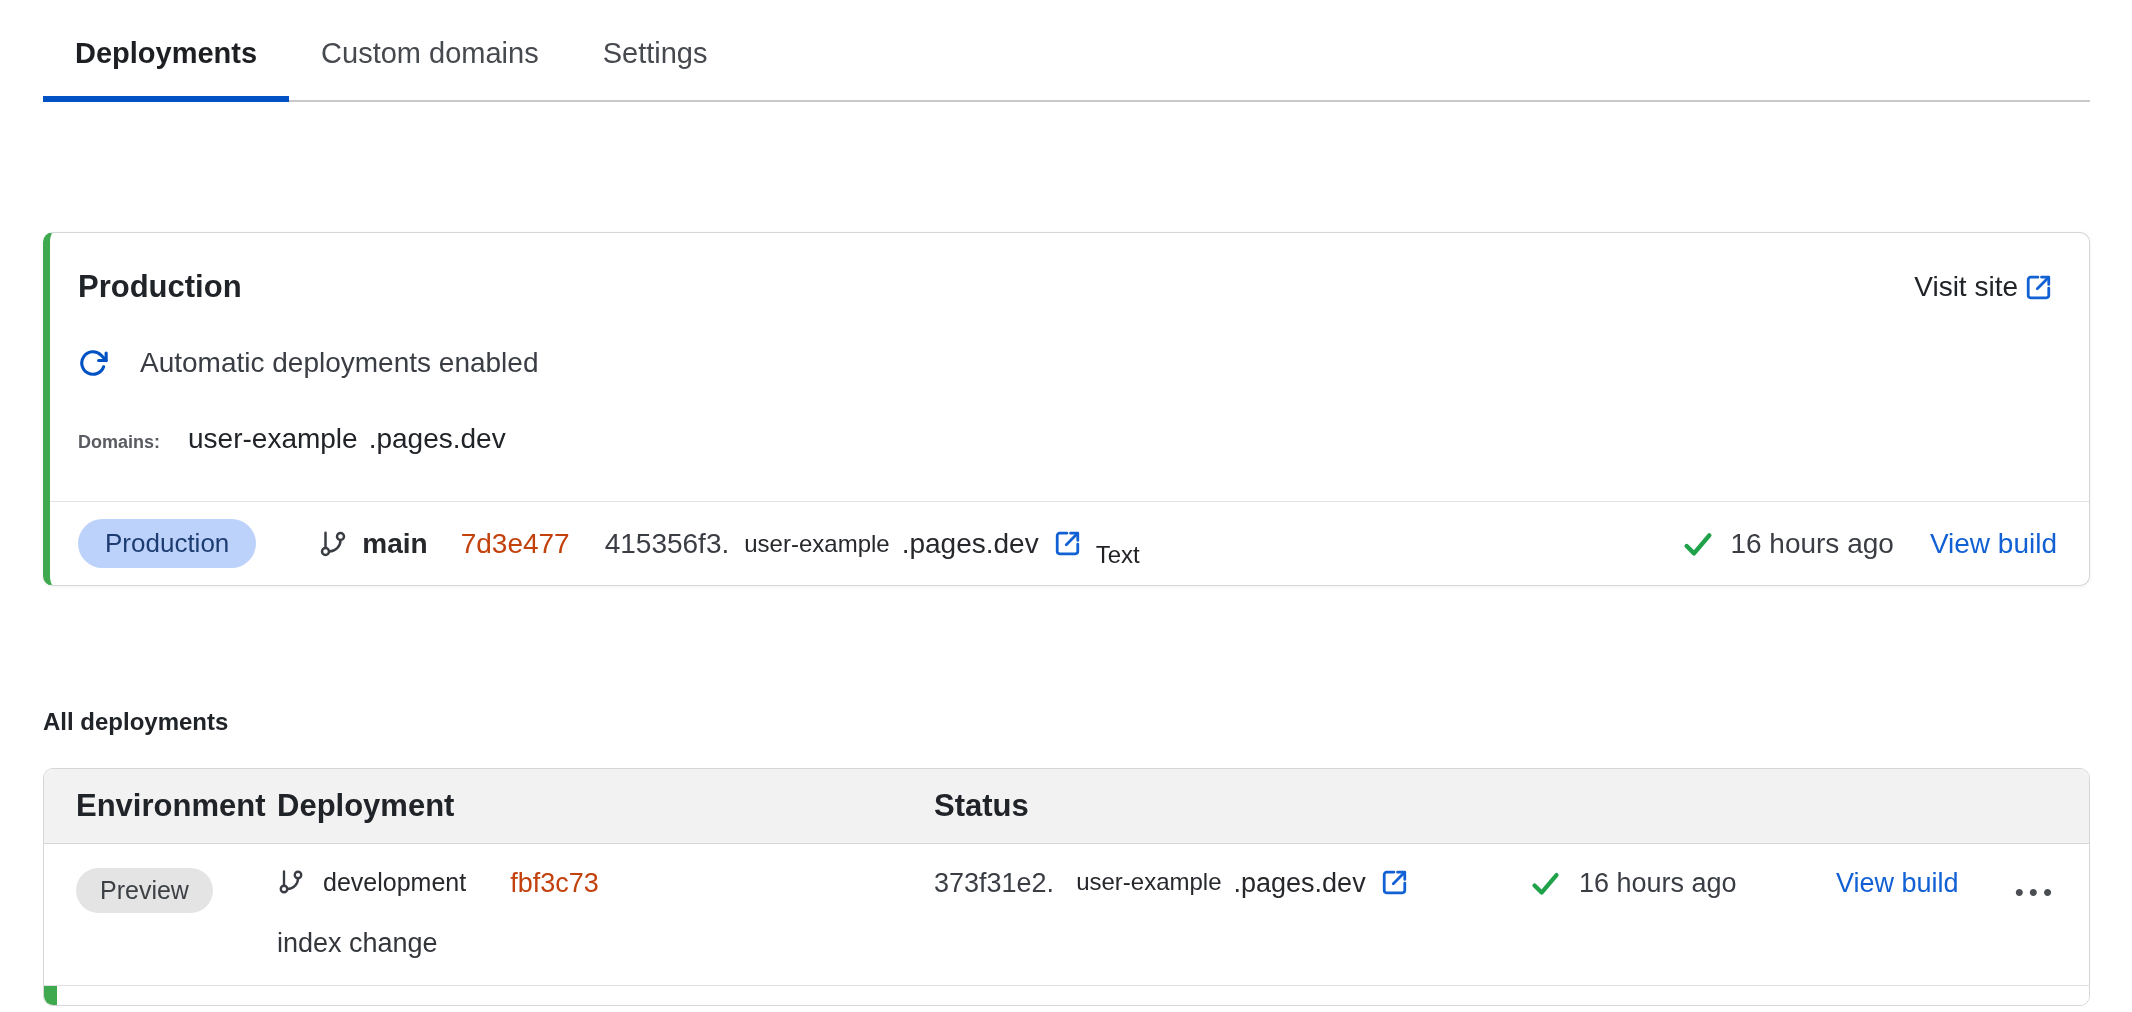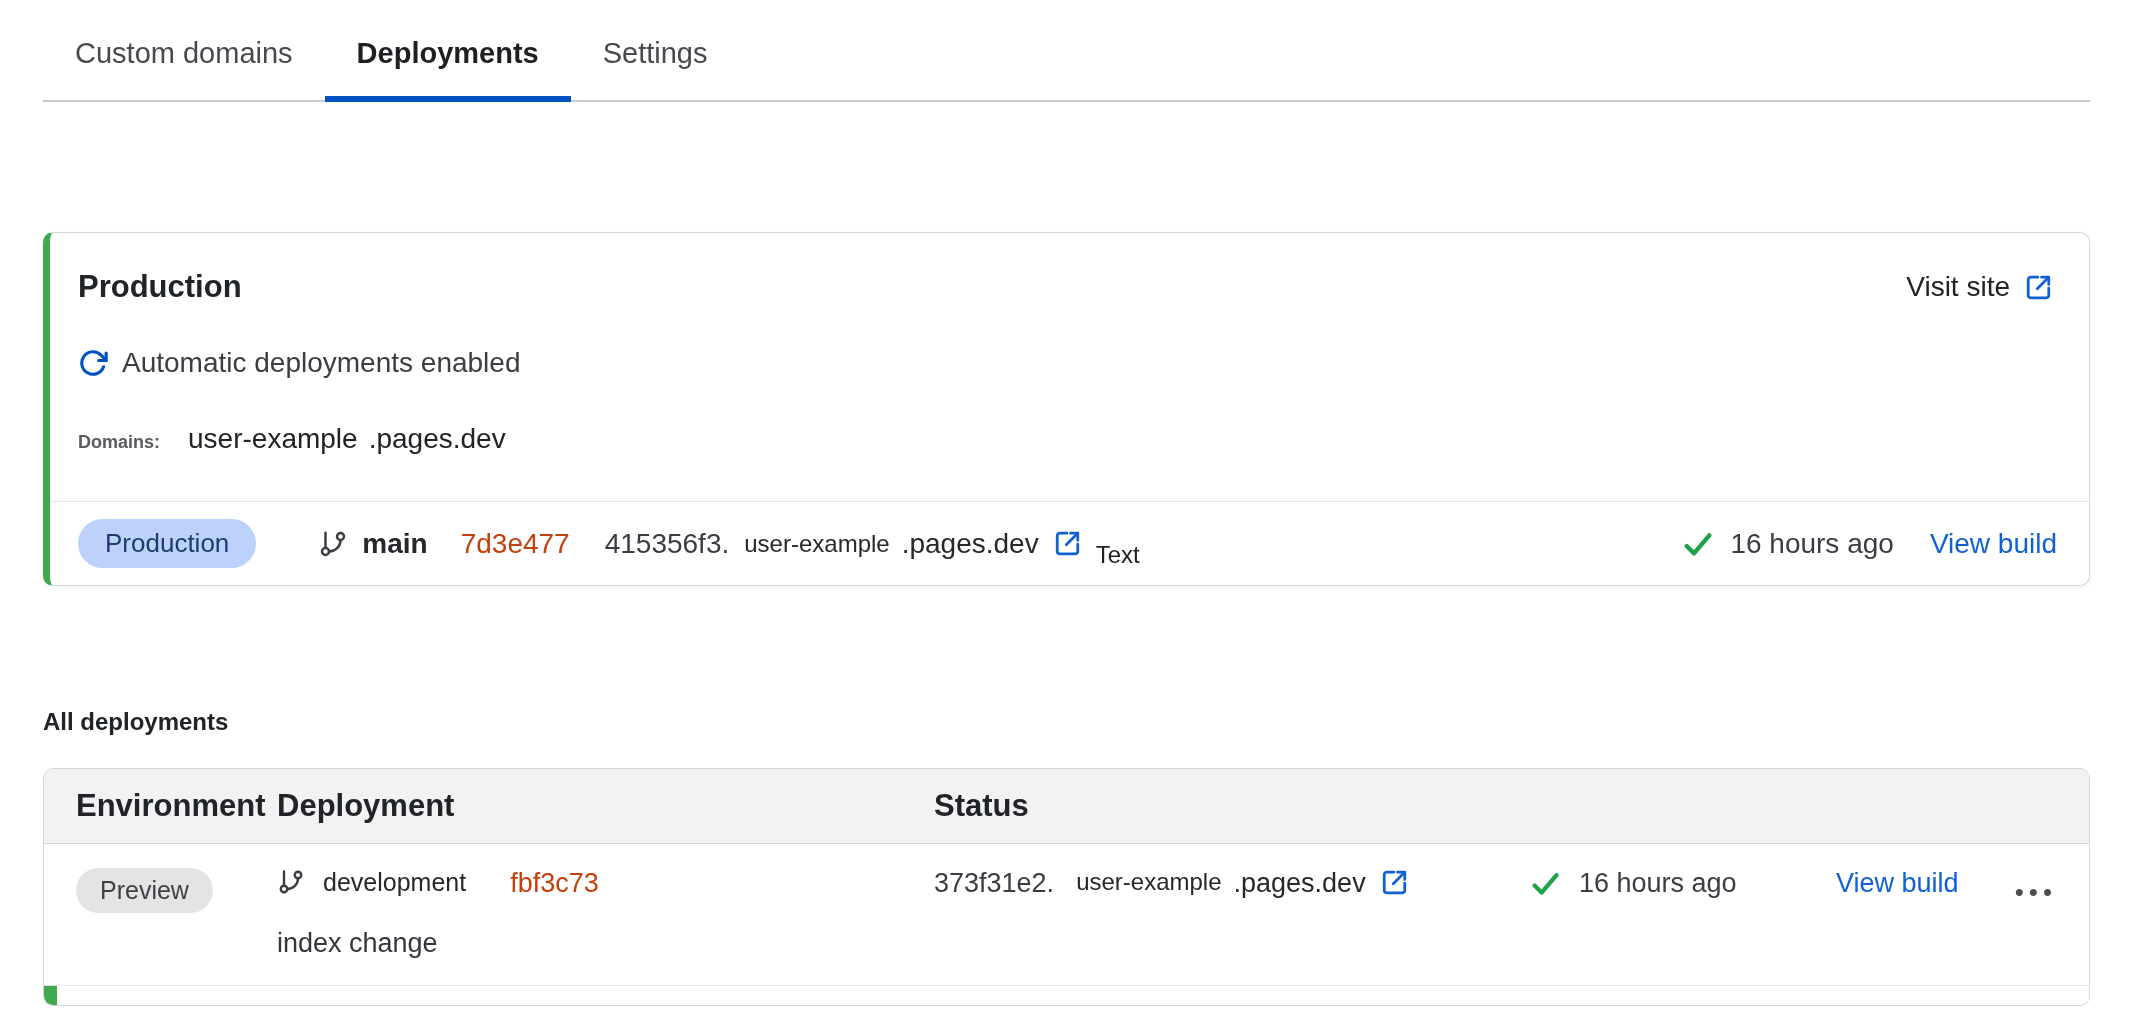--- a/index.html
+++ b/index.html
@@ -38,26 +38,26 @@
     border: 1px solid #d5d6d8;
     border-left: 7px solid #3fa94f;
     border-radius: 10px;
     box-shadow: 0 1px 4px rgba(0,0,0,0.06);
     background: #fff;
   }
   .card-body { padding: 36px 36px 0 28px; }
   .title-row { display: flex; align-items: center; justify-content: space-between; }
   .card-title { font-size: 31px; font-weight: 600; color: #202327; }
   .visit-site {
-    display: flex; align-items: center; gap: 14px;
+    display: flex; align-items: center; gap: 6px;
     font-size: 28px; color: #202327; cursor: pointer;
   }
   .auto-row {
     margin-top: 42px;
-    display: flex; align-items: center; gap: 14px;
+    display: flex; align-items: center; gap: 32px;
     font-size: 28px; color: #3a3e44;
   }
   .domains-row {
     margin-top: 44px;
     display: flex; align-items: baseline;
     padding-bottom: 46px;
   }
   .domains-label { font-size: 18px; color: #595c61; font-weight: bold; }
   .domain-host { font-size: 28px; color: #202327; margin-left: 28px; }
   .domain-suffix { font-size: 28px; color: #202327; margin-left: 11px; }
@@ -139,22 +139,22 @@
   .peek-green { width: 13px; height: 20px; background: #3fa94f; }
 
   svg { display: block; }
 </style>
 </head>
 <body>
 
 <div class="page">
 
   <nav class="tabs">
+    <div class="tab active">Deployments</div>
     <div class="tab">Custom domains</div>
-    <div class="tab active">Deployments</div>
     <div class="tab">Settings</div>
   </nav>
 
   <section class="prod-card">
     <div class="card-body">
       <div class="title-row">
         <h2 class="card-title">Production</h2>
         <a class="visit-site">
           <span>Visit site</span>
           <span class="ext-icon" style="margin-left:0;">

